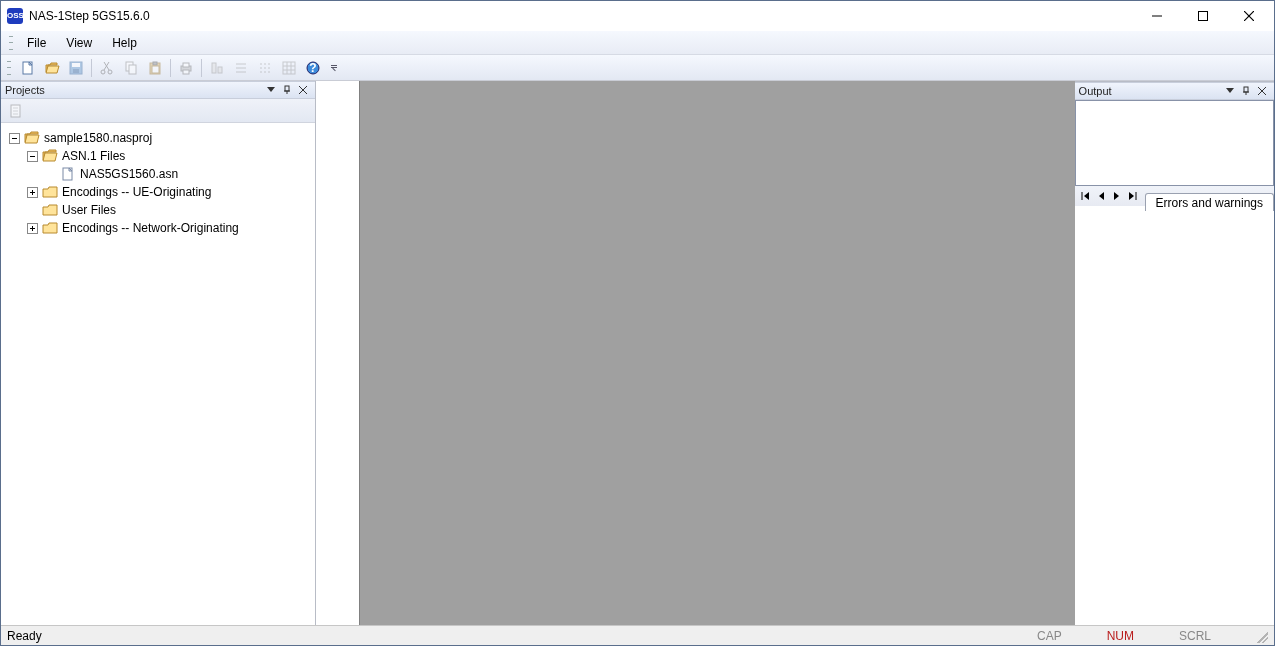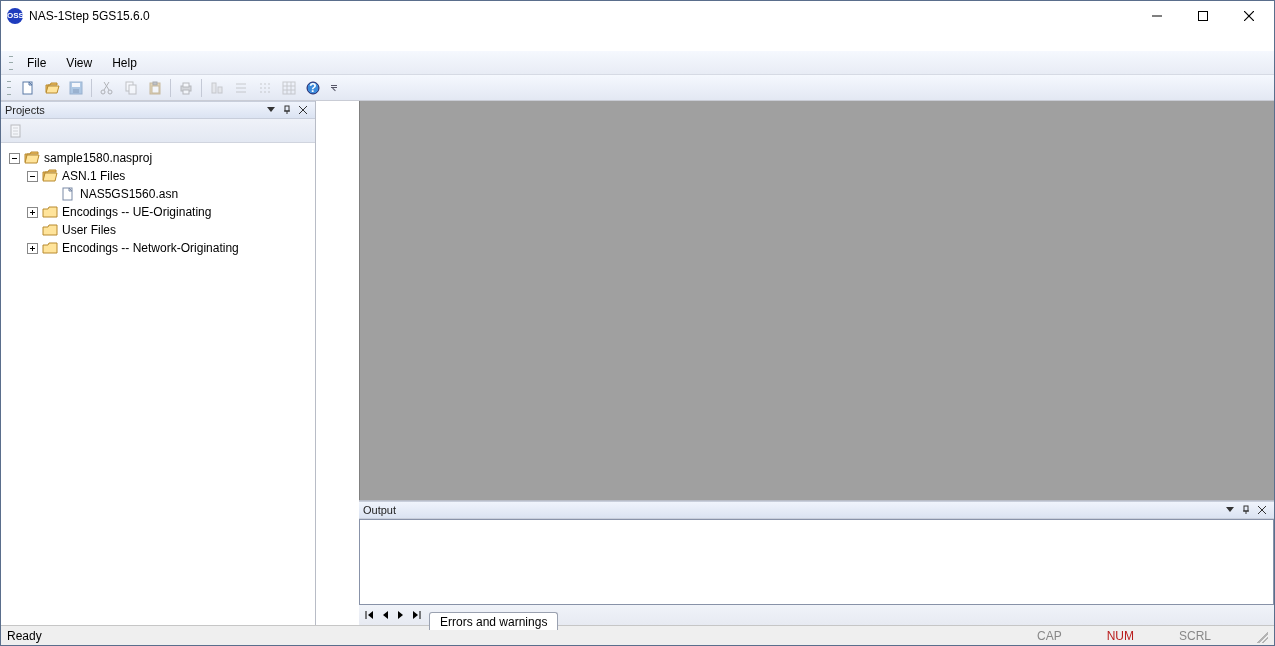--- a/index.html
+++ b/index.html
@@ -2,27 +2,27 @@
 <html><head>
 <meta charset="utf-8">
 <style>
 * { box-sizing: border-box; margin: 0; padding: 0; font-family: "Segoe UI", Tahoma, sans-serif; font-size: 12px; }
 html, body { width: 1275px; height: 646px; overflow: hidden; background: #fff; }
 
 .window { width: 1275px; height: 646px; border: 1px solid #5a6e8c; display: flex; flex-direction: column; }
 
 
 .titlebar { height: 30px; background: #fff; display: flex; align-items: center; padding: 0 2px 0 6px; }
-.titlebar .app-icon { width: 16px; height: 16px; background: #1e3cbe; color: #fff; font-size: 8px; font-weight: bold; line-height: 16px; text-align: center; border-radius: 8px; margin-right: 6px; }
+.titlebar .app-icon { width: 16px; height: 16px; background: #1e3cbe; color: #fff; font-size: 8px; font-weight: bold; line-height: 16px; text-align: center; border-radius: 3px; margin-right: 6px; }
 .titlebar .title { flex: 1; font-size: 12px; color: #000; }
 .titlebar .win-btn { width: 46px; height: 30px; display: flex; align-items: center; justify-content: center; cursor: default; color:#000;}
 .titlebar .win-btn svg { width: 10px; height: 10px; }
 
 
-.menubar { height: 24px; background: linear-gradient(#f5f8fe,#e8ecf5); display: flex; align-items: center; padding-left: 8px; border-bottom:1px solid #d6dae4;margin-top:20px; }
+.menubar { height: 24px; background: linear-gradient(#f5f8fe,#e8ecf5); display: flex; align-items: center; padding-left: 8px; border-bottom:1px solid #d6dae4; }
 .menubar .grip { width:4px; height:14px; margin-right:4px; display:flex; flex-direction:column; justify-content:space-between;}
 .menubar .grip span{height:1px;background:#9aa;}
 .menubar .menu-item { padding: 4px 10px; cursor:default; }
 
 
 .toolbar { height: 26px; background: linear-gradient(#f5f8fe,#e3e8f3); display: flex; align-items: center; padding-left: 6px; border-bottom: 1px solid #c9ccd5; gap:2px;}
 .toolbar .grip { width:4px; height:14px; margin-right:4px; display:flex; flex-direction:column; justify-content:space-between;}
 .toolbar .grip span{height:1px;background:#9aa;}
 .toolbar .tbtn { width:22px; height:22px; display:flex; align-items:center; justify-content:center; cursor:default; position:relative;}
 .toolbar .tbtn.disabled { opacity:.45; }
@@ -43,21 +43,21 @@
 .tree { flex:1; background:#fff; overflow:auto; padding-top:6px; }
 .tree-row { display:flex; align-items:center; height:18px; white-space:nowrap; cursor:default;}
 .tree-row .twist { width:11px; height:11px; border:1px solid #888; background:#fff; margin-right:4px; position:relative;}
 .tree-row .twist::before{content:"";position:absolute;left:2px;right:2px;top:4px;height:1px;background:#000;}
 .tree-row .twist.plus::after{content:"";position:absolute;top:2px;bottom:2px;left:4px;width:1px;background:#000;}
 .tree-row .twist-blank{width:11px;height:11px;margin-right:4px;}
 .tree-row .ficon{width:16px;height:14px;margin-right:4px;display:flex;align-items:center;justify-content:center;}
 .tree-indent{display:inline-block;}
 
 
-.right { flex:1; display:flex; flex-direction:column; min-width:0;padding-left:43px;}
+.right { flex:1; display:flex; flex-direction:row; min-width:0;padding-left:43px;}
 .editor-area { flex:1; background:#a0a0a0; border-left:1px solid #808080;}
 .output-panel { height:125px; display:flex; flex-direction:column; border-top:1px solid #b8bcc6; }
 .output-body{flex:1;background:#fff;border:1px solid #8892a8;margin:0;}
 .output-tabs{height:20px;display:flex;align-items:center;background:linear-gradient(#f0f3f9,#e7eaf2);padding-left:2px;}
 .nav-btn{width:16px;height:16px;display:flex;align-items:center;justify-content:center;cursor:default;}
 .tab{height:18px;padding:0 10px;border:1px solid #9aa1b0;border-bottom:none;background:#fff;display:flex;align-items:center;margin-left:4px;border-radius:3px 3px 0 0;position:relative;top:6px;}
 
 
 .statusbar { height:20px; background:#efefef; border-top:1px solid #c6c6c6; display:flex; align-items:center; padding:0 6px; font-size:11px;gap:39px;}
 .statusbar .status-text{flex:1;}

